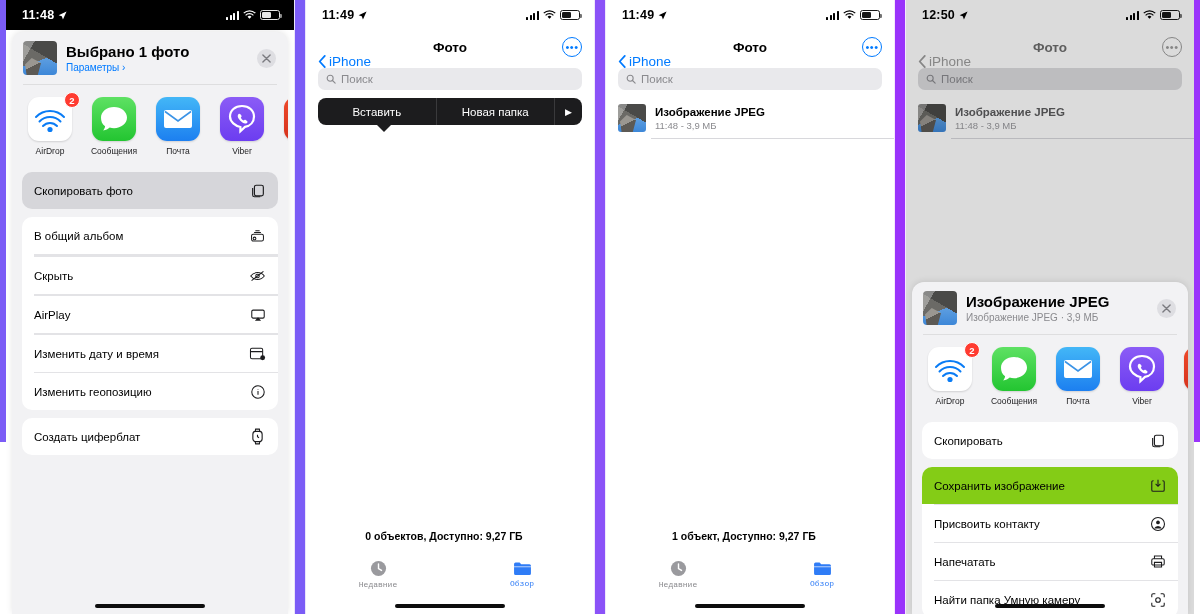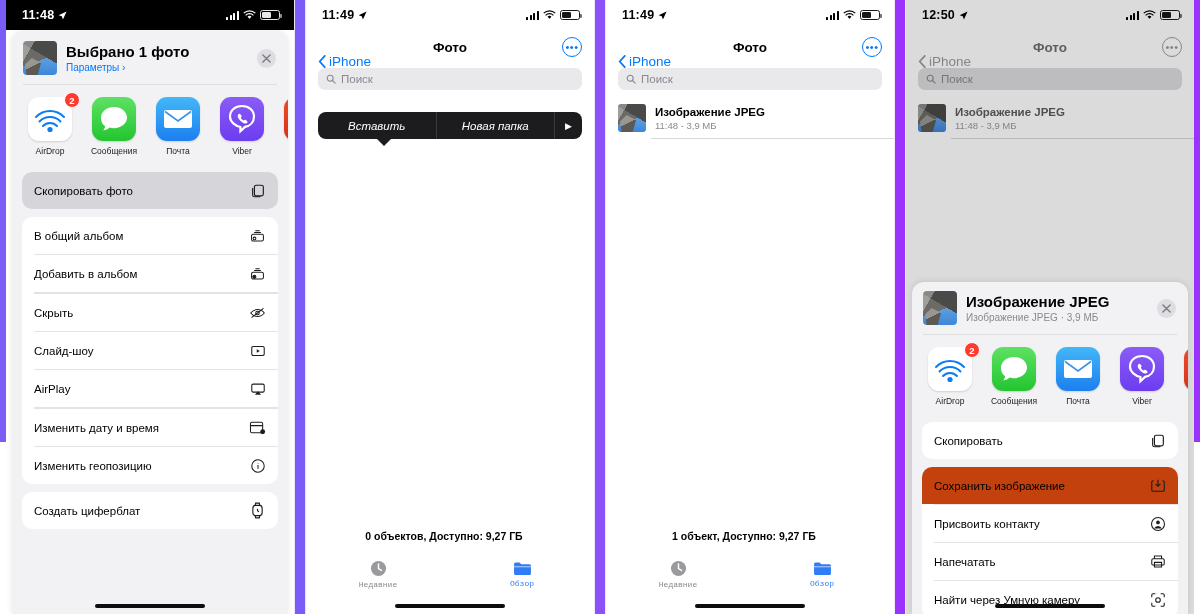--- a/index.html
+++ b/index.html
@@ -79,21 +79,21 @@
   
   .search {
     margin: 4px 12px 0; height: 22px; border-radius: 7px;
     background:#e9e9ec; display:flex; align-items:center; gap:5px;
     padding: 0 8px; font-size:11.5px; color:#8a8a8e; cursor:text;
   }
   .search.dim { background:#dcdcdf; }
   .mag { width: 10px; height:10px; flex:0 0 10px }
 
   
-  .pastewrap { position:relative; margin: 22px 12px 0; font-style: italic; }
+  .pastewrap { position:relative; margin: 8px 12px 0; }
   .pastebar {
     background:#1c1c1e; border-radius:8px; height:27px; display:flex;
     align-items:stretch; color:#fff; font-size:11.5px; overflow:hidden;
   }
   .pastebar .pb { flex:1; display:flex; align-items:center; justify-content:center; cursor:pointer }
   .pastebar .pb + .pb { border-left:1px solid #3a3a3c }
   .pastebar .pb.arrow { flex:0 0 28px; font-size:9px }
   .paste-caret { position:absolute; left:58px; bottom:-7px; width:0;height:0;
                  border-left:8px solid transparent;border-right:8px solid transparent;
                  border-top:8px solid #1c1c1e }
@@ -170,21 +170,21 @@
   .ic-ali { background:linear-gradient(#ef4a2a,#d5321c) }
 
   
   .actgroup { background:#fff; border-radius:10px; margin:8px 10px; overflow:hidden }
   .actgroup.sel { background:#d6d6da }
   .actrow { display:flex; align-items:center; padding:0 12px; height:37px; cursor:pointer }
   .actrow .label { flex:1; font-size:11.5px; color:#000 }
   .actrow .ic { width:17px; height:17px; flex:0 0 17px; display:flex;
                 align-items:center; justify-content:center }
   .actsep { height:1px; background:#e3e3e6; margin-left:12px }
-  .actrow.highlight { background:#c2410c }
+  .actrow.highlight { background:#84cc16 }
 
   
   .dimmer { position:absolute; inset:0; background:rgba(0,0,0,.14); pointer-events:none }
 </style>
 </head>
 <body>
 
 <div class="stage">
 
   <div class="edge-l"></div>
@@ -307,52 +307,33 @@
           <span class="label">В общий альбом</span>
           <span class="ic">
             <svg width="17" height="15" viewBox="0 0 20 16" fill="none" stroke="#1c1c1e" stroke-width="1.2">
               <rect x="3" y="6.5" width="14" height="8" rx="2"></rect>
                 <path d="M6 4.5h8M7.5 2.5h5"></path>
               <circle cx="6.5" cy="11.5" r="1.6"></circle>
               </svg>
           </span>
         </div>
         <div class="actsep"></div>
-        <div class="actrow">
-          <span class="label">Добавить в альбом</span>
-          <span class="ic">
-            <svg width="17" height="15" viewBox="0 0 20 16" fill="none" stroke="#1c1c1e" stroke-width="1.2">
-              <rect x="3" y="6.5" width="14" height="8" rx="2"></rect>
-                <path d="M6 4.5h8M7.5 2.5h5"></path>
-              <circle cx="6.3" cy="11.8" r="1.8" fill="#1c1c1e"></circle>
-              </svg>
-          </span>
-        </div>
         <div class="actsep"></div>
         <div class="actsep"></div>
         <div class="actrow">
           <span class="label">Скрыть</span>
           <span class="ic">
             <svg width="17" height="14" viewBox="0 0 20 14" fill="none" stroke="#1c1c1e" stroke-width="1.2">
               <path d="M2 7s3-4 8-4 8 4 8 4-3 4-8 4-8-4-8-4z"></path>
                 <circle cx="10" cy="7" r="2.1"></circle>
               <path d="M3 12.5 17 1.5"></path>
               </svg>
           </span>
         </div>
         <div class="actsep"></div>
-        <div class="actrow">
-          <span class="label">Слайд-шоу</span>
-          <span class="ic">
-            <svg width="16" height="14" viewBox="0 0 18 14" fill="none" stroke="#1c1c1e" stroke-width="1.2">
-              <rect x="2" y="2" width="14" height="10" rx="1.5"></rect>
-                <path d="M7.6 5 11 7l-3.4 2z" fill="#1c1c1e" stroke="none"></path>
-              </svg>
-          </span>
-        </div>
         <div class="actsep"></div>
         <div class="actrow">
           <span class="label">AirPlay</span>
           <span class="ic">
             <svg width="16" height="14" viewBox="0 0 18 14" fill="none" stroke="#1c1c1e" stroke-width="1.2">
               <rect x="2" y="1.5" width="14" height="9" rx="1.5"></rect>
                 <path d="M9 9.5 12.5 13.5h-7z" fill="#1c1c1e" stroke="none"></path>
               </svg>
           </span>
         </div>
@@ -720,21 +701,21 @@
           <span class="label">Напечатать</span>
           <span class="ic">
             <svg width="16" height="15" viewBox="0 0 18 16" fill="none" stroke="#1c1c1e" stroke-width="1.2">
               <rect x="2" y="5" width="14" height="7" rx="1.6"></rect>
               <path d="M5 5V1.8h8V5M5 9h8v5.2H5z"></path>
               </svg>
           </span>
         </div>
         <div class="actsep"></div>
         <div class="actrow">
-          <span class="label">Найти через Умную камеру</span>
+          <span class="label">Найти папка Умную камеру</span>
           <span class="ic">
             <svg width="16" height="16" viewBox="0 0 18 18" fill="none" stroke="#1c1c1e" stroke-width="1.2">
               <path d="M2 6V3.5A1.5 1.5 0 0 1 3.5 2H6M12 2h2.5A1.5 1.5 0 0 1 16 3.5V6M16 12v2.5a1.5 1.5 0 0 1-1.5 1.5H12M6 16H3.5A1.5 1.5 0 0 1 2 14.5V12"></path>
               <circle cx="9" cy="9" r="2.6"></circle>
               </svg>
           </span>
         </div>
       </div>
     </div>
 

